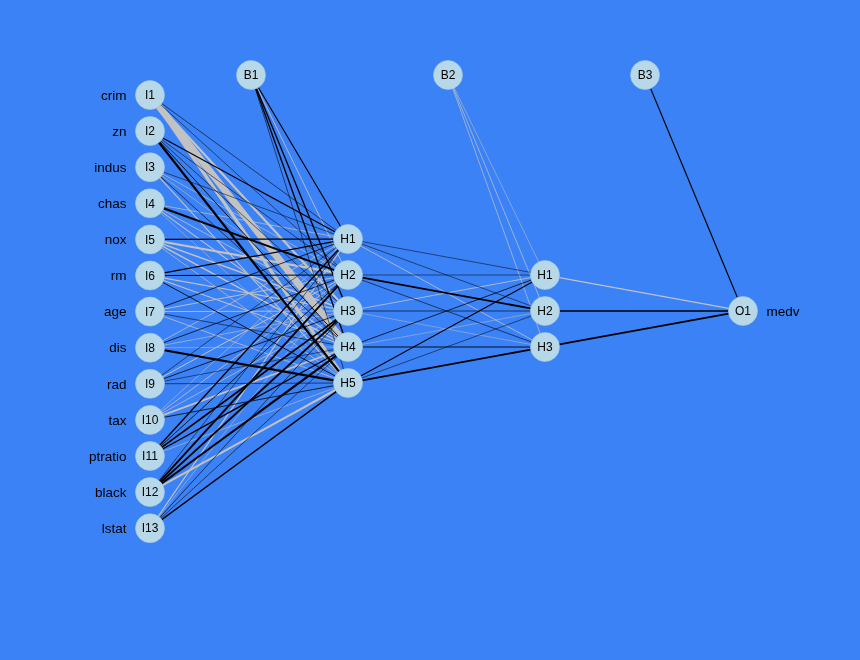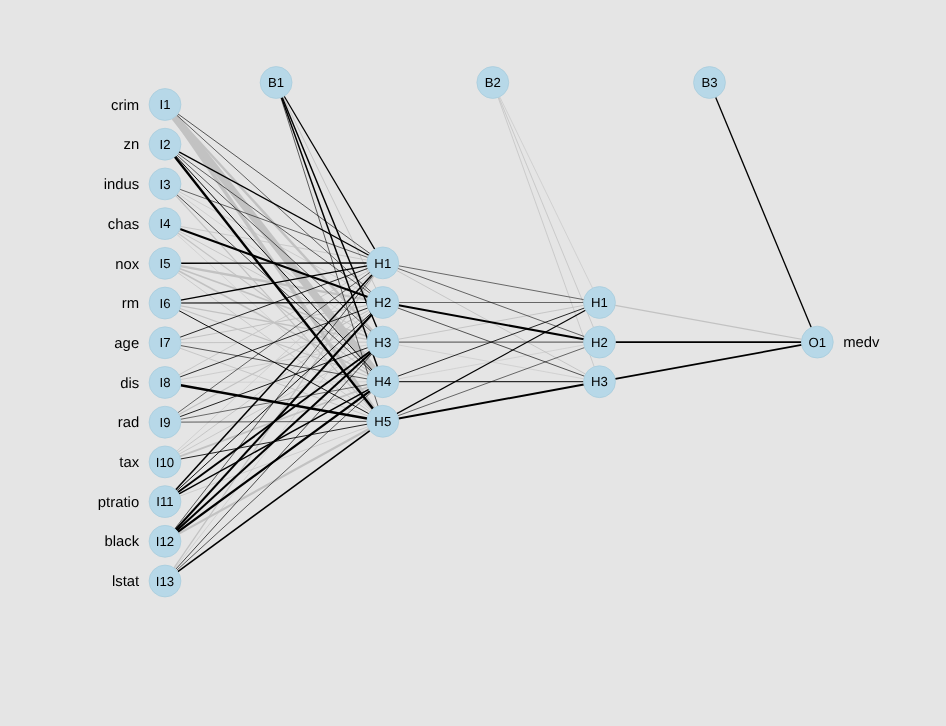--- a/index.html
+++ b/index.html
@@ -3,21 +3,21 @@
 <meta charset="utf-8">
 <style>
   html, body {
     margin: 0;
     padding: 0;
     background: #ffffff;
   }
   .plot-wrap {
     width: 860px;
     height: 660px;
-    background: #e5e5e5;
+    background: #3b82f6;
     position: relative;
     overflow: hidden;
     font-family: "Liberation Sans", sans-serif;
   }
   svg text {
     font-family: "Liberation Sans", sans-serif;
     fill: #000000;
   }
   .node-label { font-size: 12px; }
   .var-label  { font-size: 13.5px; }

